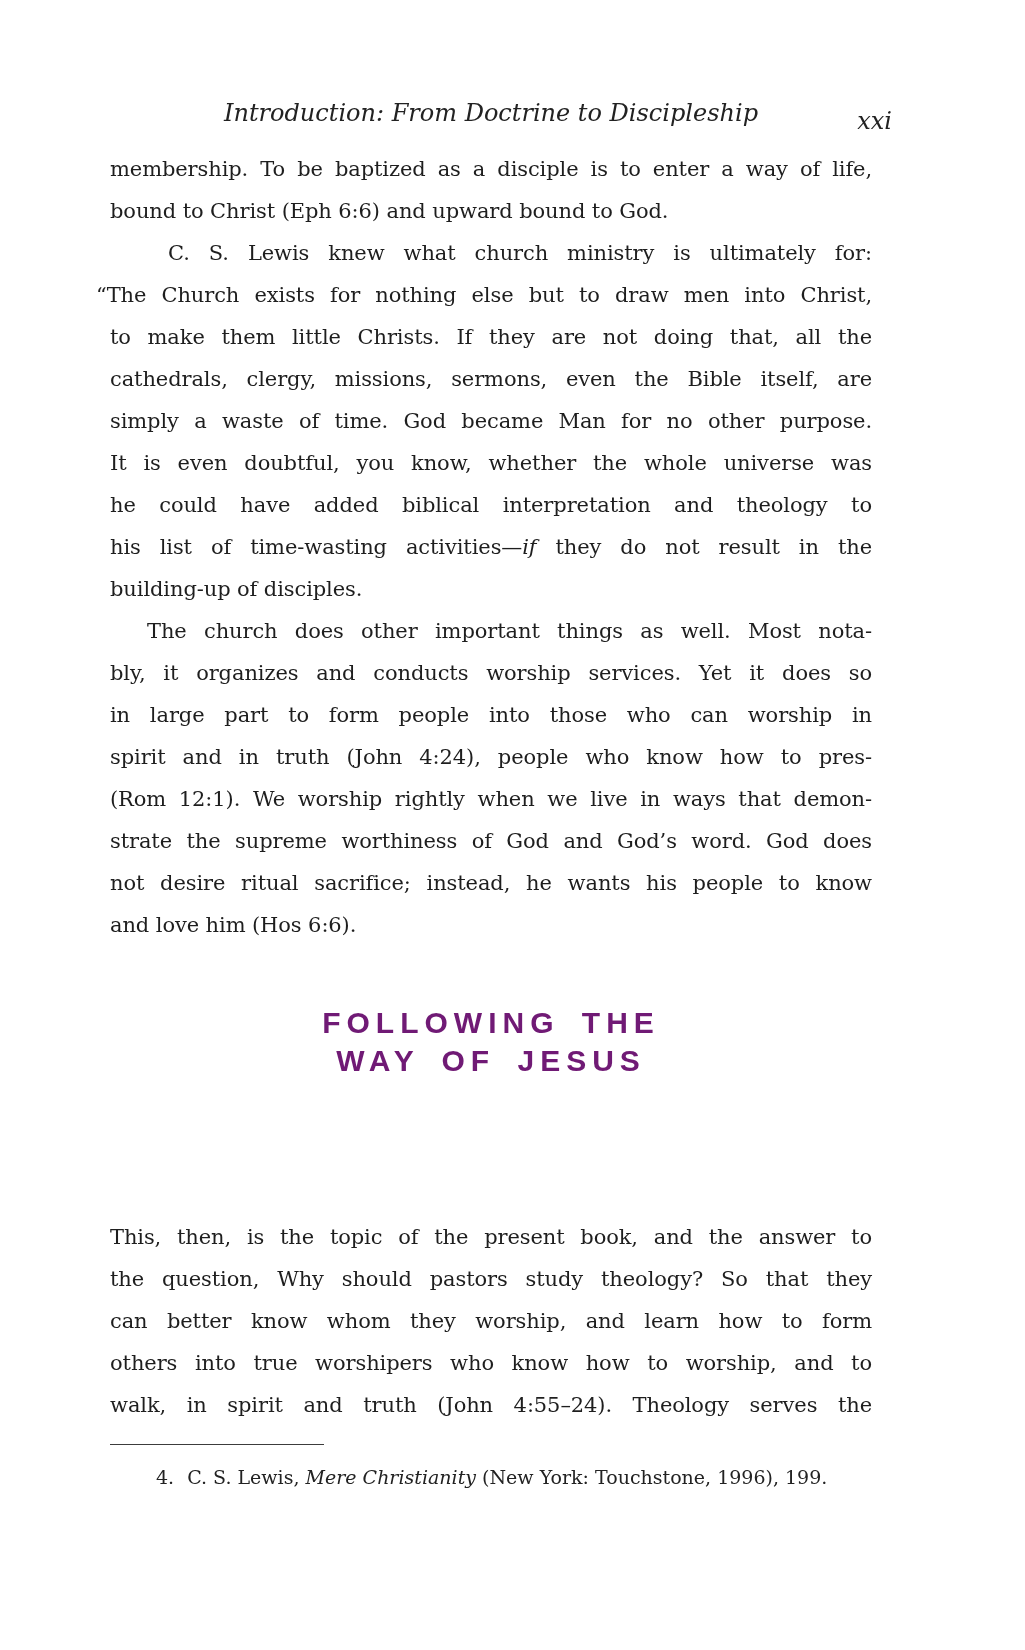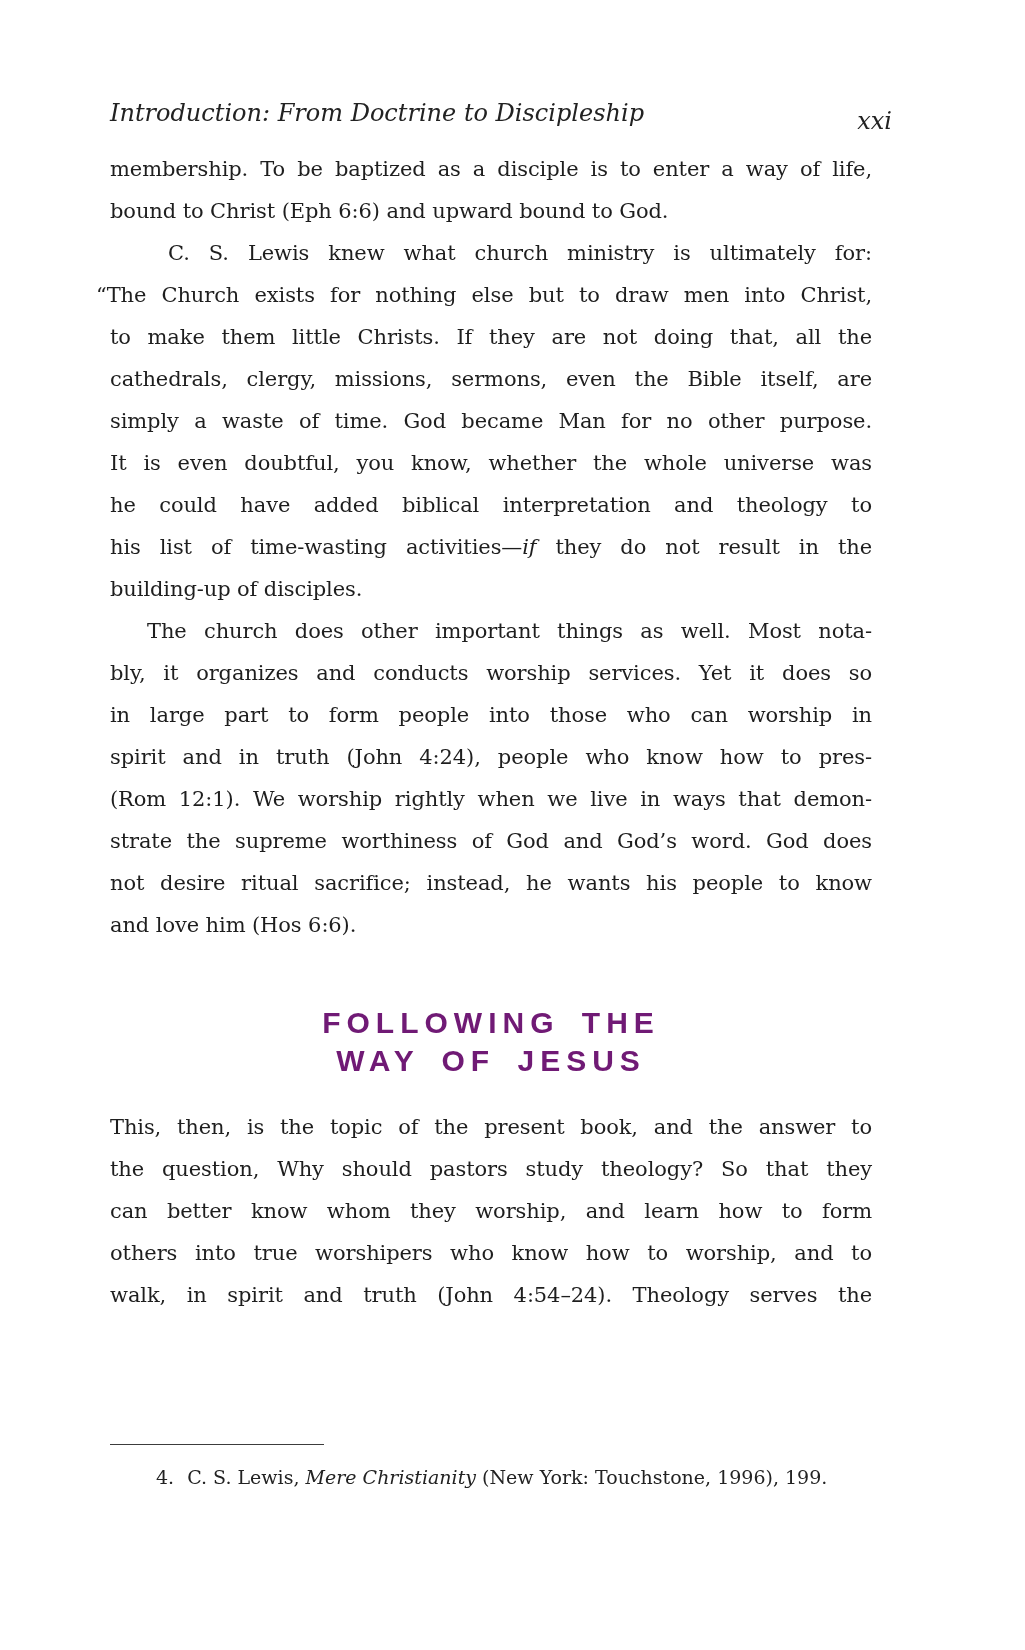--- a/index.html
+++ b/index.html
@@ -16,34 +16,34 @@
   
   .running-header {
     position: absolute;
     left: 110px; top: 96px;
     width: 762px; height: 34px;
     font-style: italic;
     font-size: 24px;
     line-height: 34px;
     color: #222;
   }
-  .rh-title { position: absolute; left: 0; right: 0; }
+  .rh-title { position: absolute; left: 0; right: 0; text-align: center; }
   .rh-folio { position: absolute; right: -20px; top: 8px; }
 
   
   .body-block, .para4-block {
     position: absolute;
     left: 110px;
     width: 762px;
     font-size: 21px;
     line-height: 42px;
     letter-spacing: -0.1px;
   }
   .body-block { top: 148px; }
-  .para4-block { top: 1106px; }
+  .para4-block { top: 1216px; }
 
   .bl { text-align: justify; text-align-last: justify; }
   .bl.lastline { text-align-last: auto; }
   .indent-lg { padding-left: 58px; }
   .indent-sm { padding-left: 37px; }
   .hang { margin-left: -14px; }
 
   .supref {
     font-size: 14px;
     vertical-align: 7px;
@@ -129,21 +129,21 @@
     <div>FOLLOWING THE</div>
     <div>WAY OF JESUS</div>
   </div>
 
   <div class="para4-block">
     <div>
       <div class="bl">This, then, is the topic of the present book, and the answer to</div>
       <div class="bl">the question, Why should pastors study theology? So that they</div>
       <div class="bl">can better know whom they worship, and learn how to form</div>
       <div class="bl">others into true worshipers who know how to worship, and to</div>
-      <div class="bl">walk, in spirit and truth (John 4:54–24). Theology serves the</div>
+      <div class="bl">walk, in spirit and truth (John 4:55–24). Theology serves the</div>
     </div>
   </div>
 
   <div class="footnote-rule"></div>
 
   <div class="footnote">
     <span class="fn-num">4.</span><span>C. S. Lewis, </span><i>Mere Christianity</i><span> (New York: Touchstone, 1996), 199.</span>
   </div>
 
 </div>

